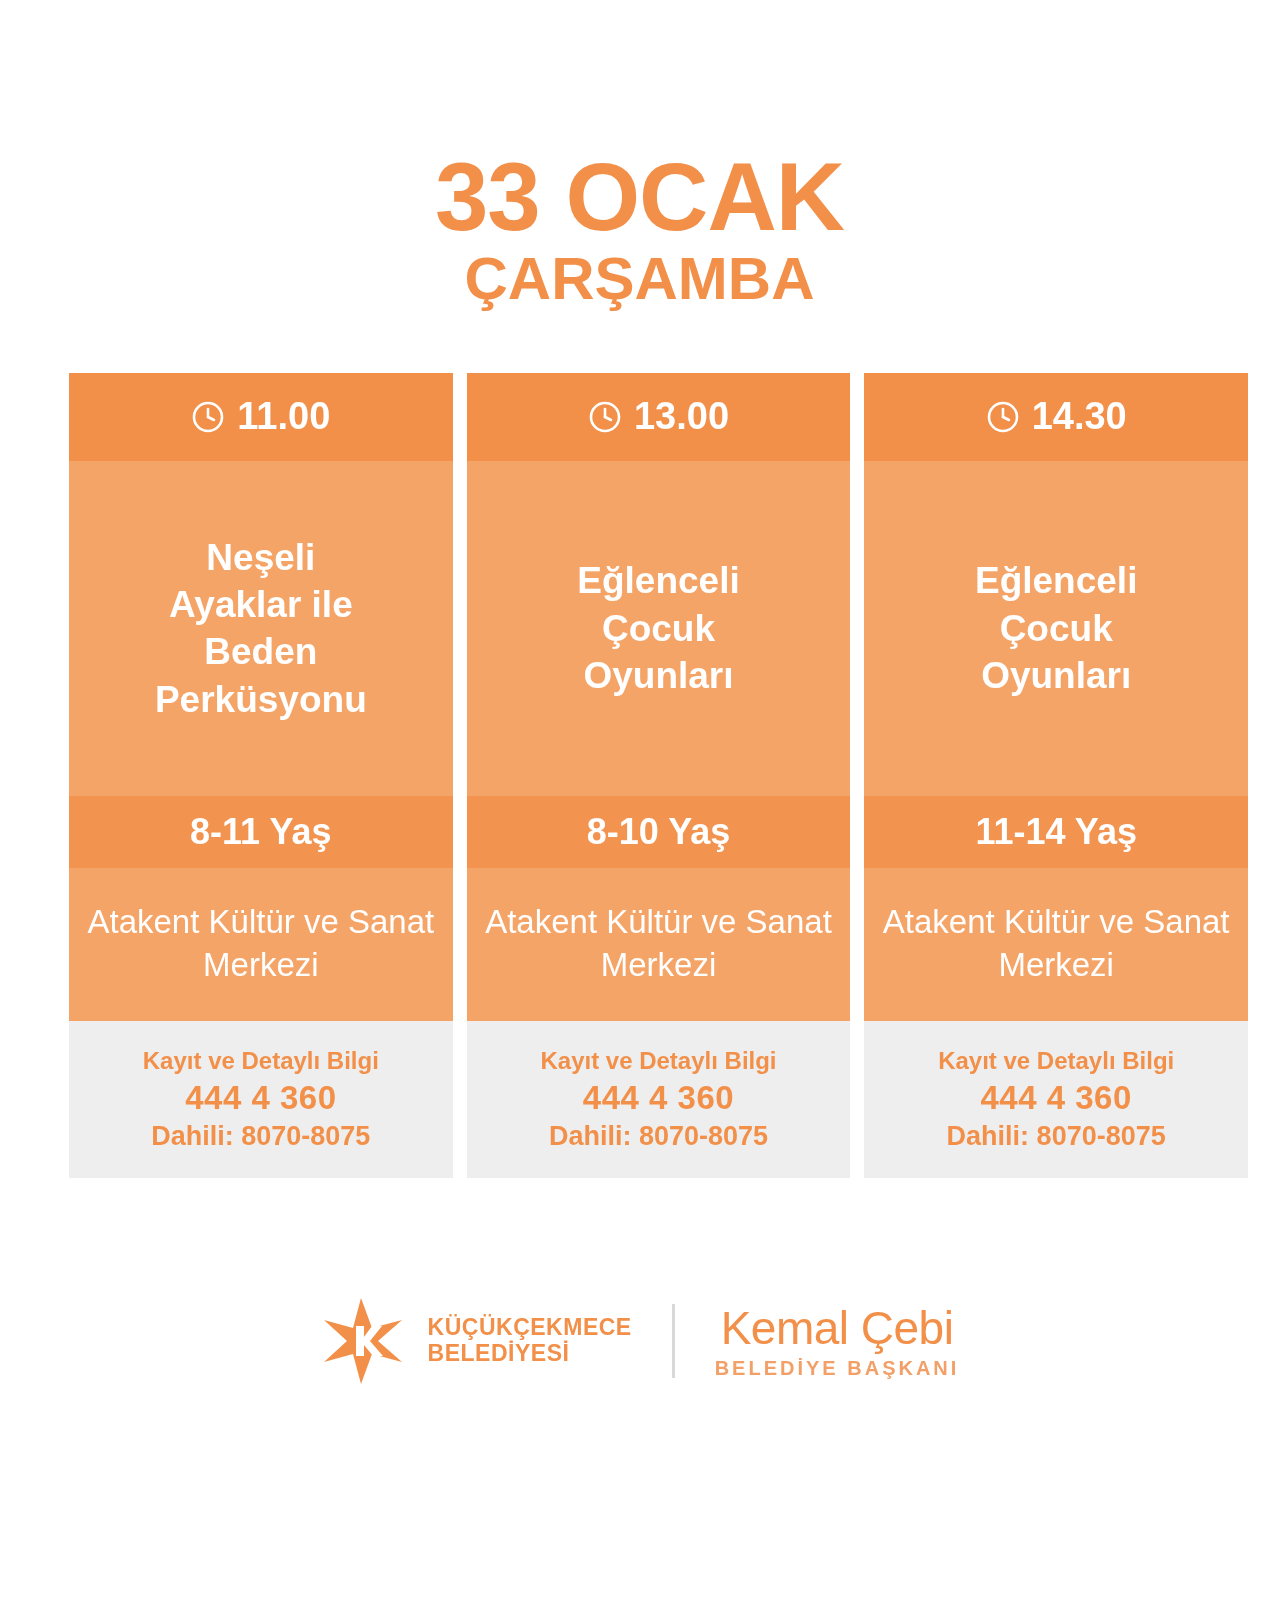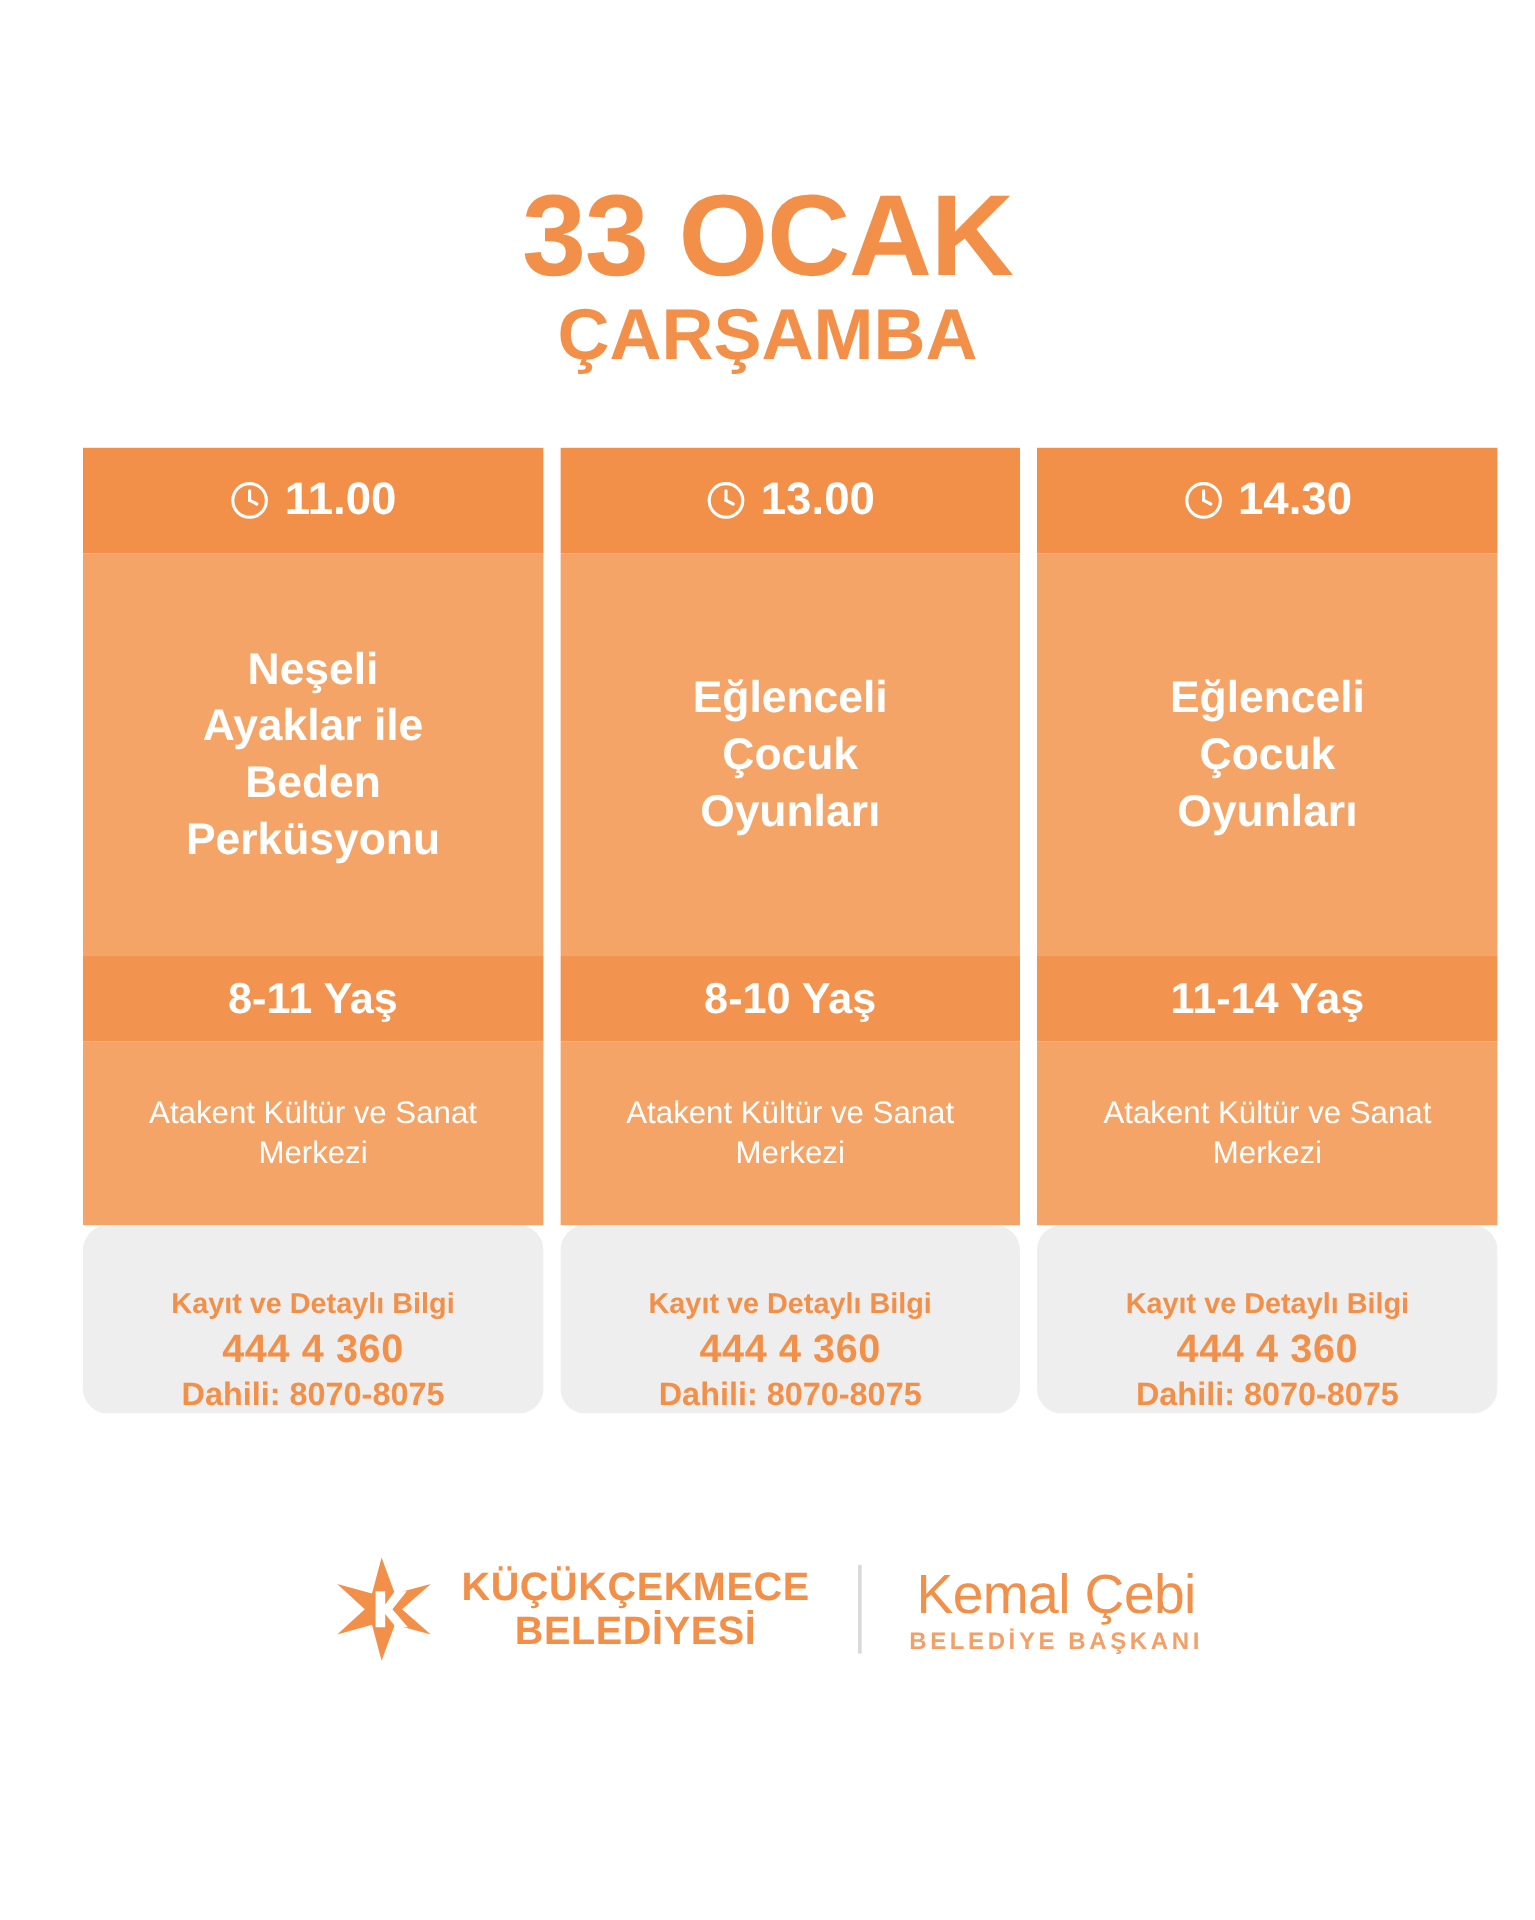--- a/index.html
+++ b/index.html
@@ -104,36 +104,35 @@
 
   .place-band {
     background: #f5a468;
     color: #ffffff;
     height: 153px;
     display: flex;
     align-items: center;
     justify-content: center;
     padding: 10px 16px;
     text-align: center;
-    font-size: 26px;
+    font-size: 33px;
     font-weight: 500;
     line-height: 1.3;
   }
 
   .info-band {
     background: #eeeeee;
     height: 157px;
     display: flex;
     flex-direction: column;
     align-items: center;
-    justify-content: flex-end;
+    justify-content: center;
     gap: 4px;
     color: #f2904a;
     text-align: center;
-    border-radius: 21px;
   }
   .info-band .info-label { font-size: 24px; font-weight: 600; }
   .info-band .info-phone { font-size: 33px; font-weight: 700; letter-spacing: 0.5px; }
   .info-band .info-ext   { font-size: 27px; font-weight: 600; }
 
   
   .footer {
     margin-top: 120px;
     display: flex;
     align-items: center;
@@ -141,24 +140,24 @@
     gap: 26px;
   }
   .star-mark {
     width: 82px;
     height: 86px;
     flex: 0 0 auto;
   }
   .muni-name {
     color: #f2904a;
     font-weight: 800;
-    font-size: 33px;
+    font-size: 23px;
     line-height: 1.12;
     letter-spacing: 0.5px;
-    text-align: center;
+    text-align: left;
   }
   .divider {
     width: 3px;
     height: 74px;
     background: #d9d9d9;
     margin: 0 14px;
   }
   .mayor {
     text-align: center;
   }

